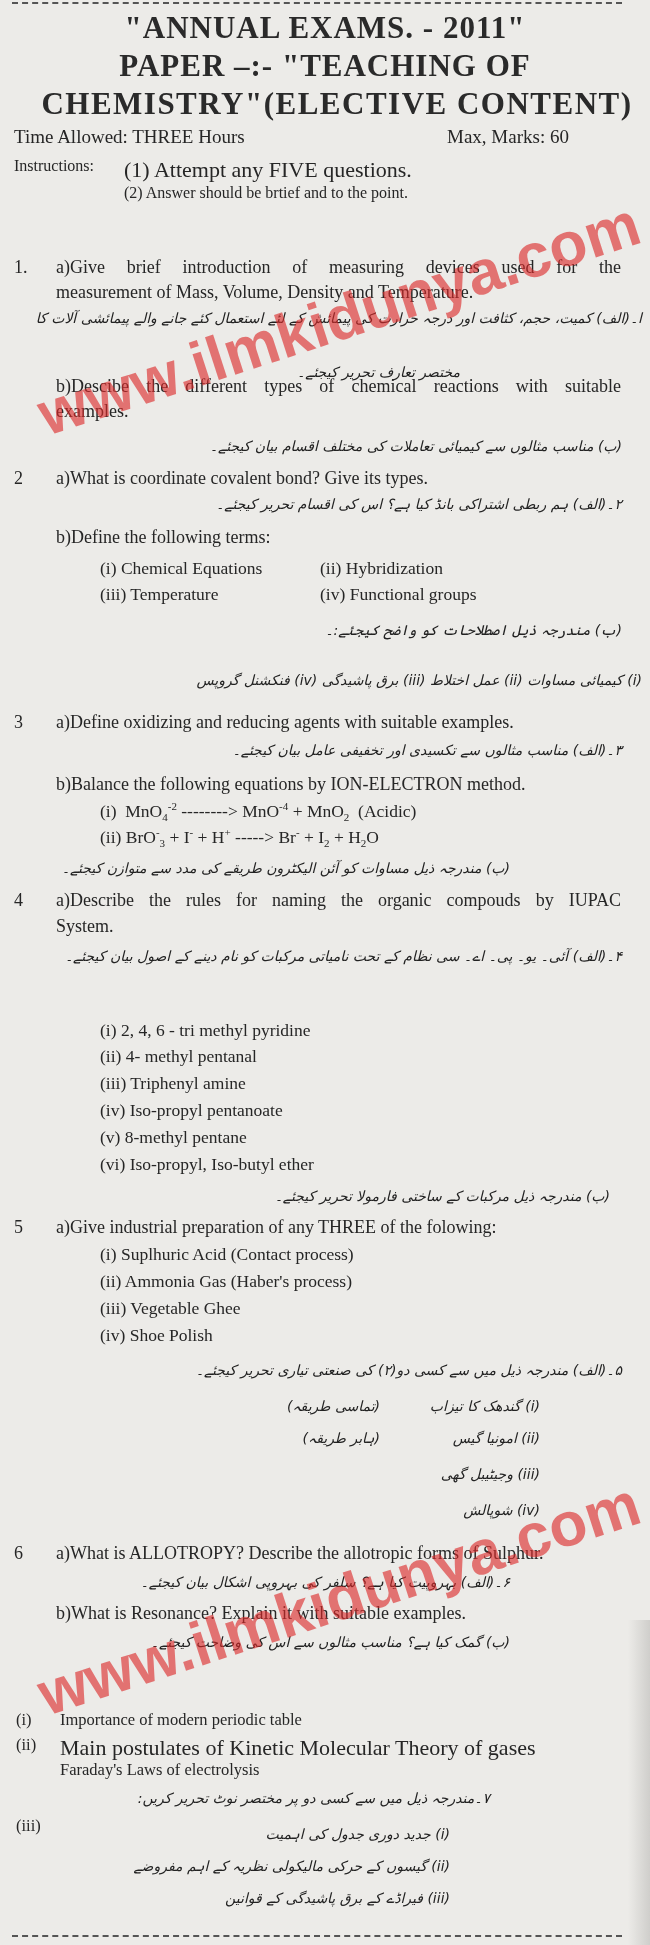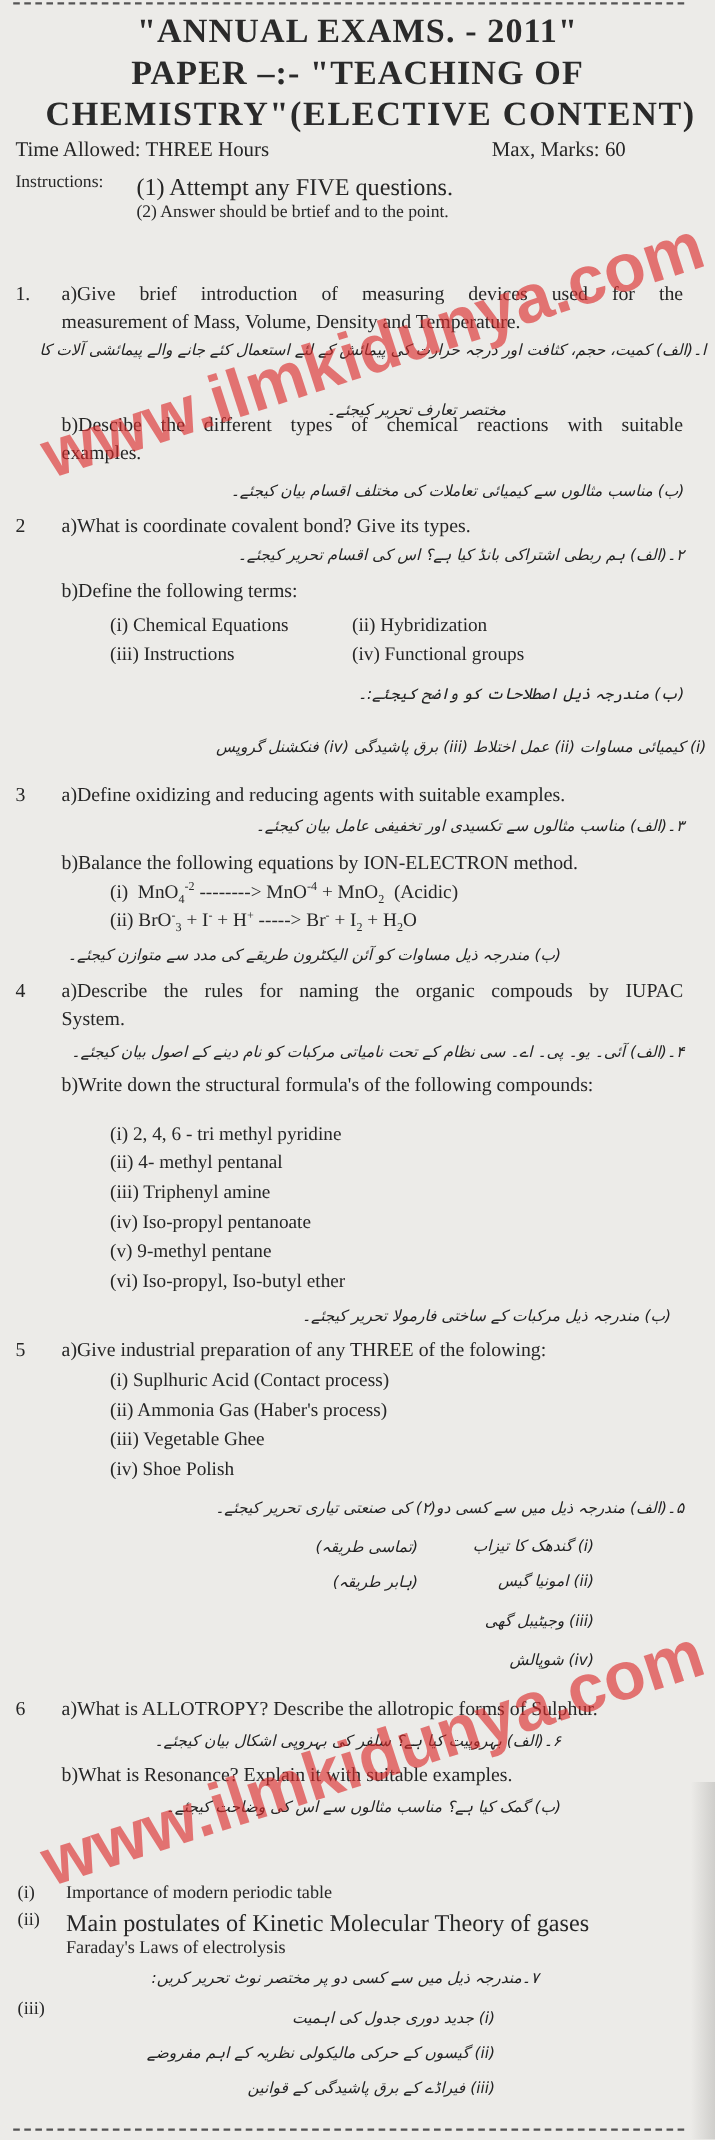--- a/index.html
+++ b/index.html
@@ -46,21 +46,21 @@
   <div class="ln en just" style="top:376px; left:56px; width:565px;">b)Descibe the different types of chemical reactions with suitable</div>
   <div class="ln en" style="top:401px; left:56px;">examples.</div>
   <div class="ur" style="top:438px; right:28px;">(ب) مناسب مثالوں سے کیمیائی تعاملات کی مختلف اقسام بیان کیجئے۔</div>
 
   <div class="qn" style="top:468px;">2</div>
   <div class="ln en" style="top:468px; left:56px;">a)What is coordinate covalent bond? Give its types.</div>
   <div class="ur" style="top:496px; right:28px;">۲۔(الف) ہم ربطی اشتراکی بانڈ کیا ہے؟ اس کی اقسام تحریر کیجئے۔</div>
   <div class="ln en" style="top:527px; left:56px;">b)Define the following terms:</div>
   <div class="ln" style="top:558px; left:100px;">(i) Chemical Equations</div>
   <div class="ln" style="top:558px; left:320px;">(ii) Hybridization</div>
-  <div class="ln" style="top:584px; left:100px;">(iii) Instructions</div>
+  <div class="ln" style="top:584px; left:100px;">(iii) Temperature</div>
   <div class="ln" style="top:584px; left:320px;">(iv) Functional groups</div>
   <div class="ur" style="top:622px; right:28px;">(ب) مندرجہ ذیل اصطلاحات کو واضح کیجئے:۔</div>
   <div class="ur" style="top:672px; right:8px;">(i)  کیمیائی مساوات  (ii)  عمل اختلاط   (iii) برق پاشیدگی  (iv) فنکشنل گروپس</div>
 
   <div class="qn" style="top:712px;">3</div>
   <div class="ln en" style="top:712px; left:56px;">a)Define oxidizing and reducing agents with suitable examples.</div>
   <div class="ur" style="top:742px; right:28px;">۳۔(الف) مناسب مثالوں سے تکسیدی اور تخفیفی عامل بیان کیجئے۔</div>
   <div class="ln en" style="top:774px; left:56px;">b)Balance the following equations by ION-ELECTRON method.</div>
   <div class="ln" style="top:800px; left:100px;">
     <span>(i)</span>&nbsp;
@@ -70,26 +70,25 @@
   <div class="ln" style="top:826px; left:100px;">
     <span>(ii)</span>
     BrO<sup>-</sup><sub>3</sub> + I<sup>-</sup> + H<sup>+</sup> -----&gt; Br<sup>-</sup> + I<sub>2</sub> + H<sub>2</sub>O
   </div>
   <div class="ur" style="top:860px; right:140px;">(ب) مندرجہ ذیل مساوات کو آئن الیکٹرون طریقے کی مدد سے متوازن کیجئے۔</div>
 
   <div class="qn" style="top:890px;">4</div>
   <div class="ln en just" style="top:890px; left:56px; width:565px;">a)Describe the rules for naming the organic compouds by IUPAC</div>
   <div class="ln en" style="top:916px; left:56px;">System.</div>
   <div class="ur" style="top:948px; right:28px;">۴۔(الف) آئی۔ یو۔ پی۔ اے۔ سی نظام کے تحت نامیاتی مرکبات کو نام دینے کے اصول بیان کیجئے۔</div>
-  <div class="ln en" style="top:976px; left:56px;">b)Write down the structural formula's of the following compounds:</div>
   <div class="ln" style="top:1020px; left:100px;">(i) 2, 4, 6 - tri methyl pyridine</div>
   <div class="ln" style="top:1046px; left:100px;">(ii) 4- methyl pentanal</div>
   <div class="ln" style="top:1073px; left:100px;">(iii) Triphenyl amine</div>
   <div class="ln" style="top:1100px; left:100px;">(iv) Iso-propyl pentanoate</div>
-  <div class="ln" style="top:1127px; left:100px;">(v) 9-methyl pentane</div>
+  <div class="ln" style="top:1127px; left:100px;">(v) 8-methyl pentane</div>
   <div class="ln" style="top:1154px; left:100px;">(vi) Iso-propyl, Iso-butyl ether</div>
   <div class="ur" style="top:1188px; right:40px;">(ب) مندرجہ ذیل مرکبات کے ساختی فارمولا تحریر کیجئے۔</div>
 
   <div class="qn" style="top:1217px;">5</div>
   <div class="ln en" style="top:1217px; left:56px;">a)Give industrial preparation of any THREE of the folowing:</div>
   <div class="ln" style="top:1244px; left:100px;">(i) Suplhuric Acid (Contact process)</div>
   <div class="ln" style="top:1271px; left:100px;">(ii) Ammonia Gas  (Haber's process)</div>
   <div class="ln" style="top:1298px; left:100px;">(iii) Vegetable Ghee</div>
   <div class="ln" style="top:1325px; left:100px;">(iv) Shoe Polish</div>
   <div class="ur" style="top:1362px; right:28px;">۵۔(الف) مندرجہ ذیل میں سے کسی دو(۲) کی صنعتی تیاری تحریر کیجئے۔</div>

